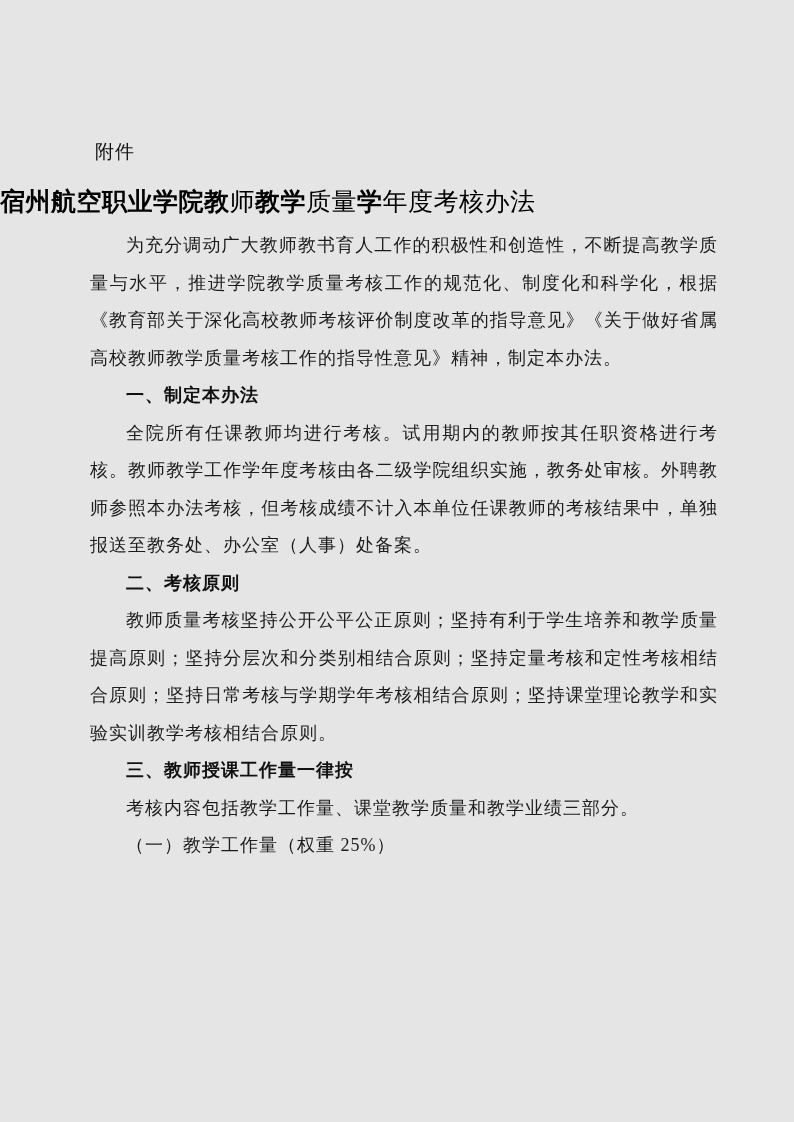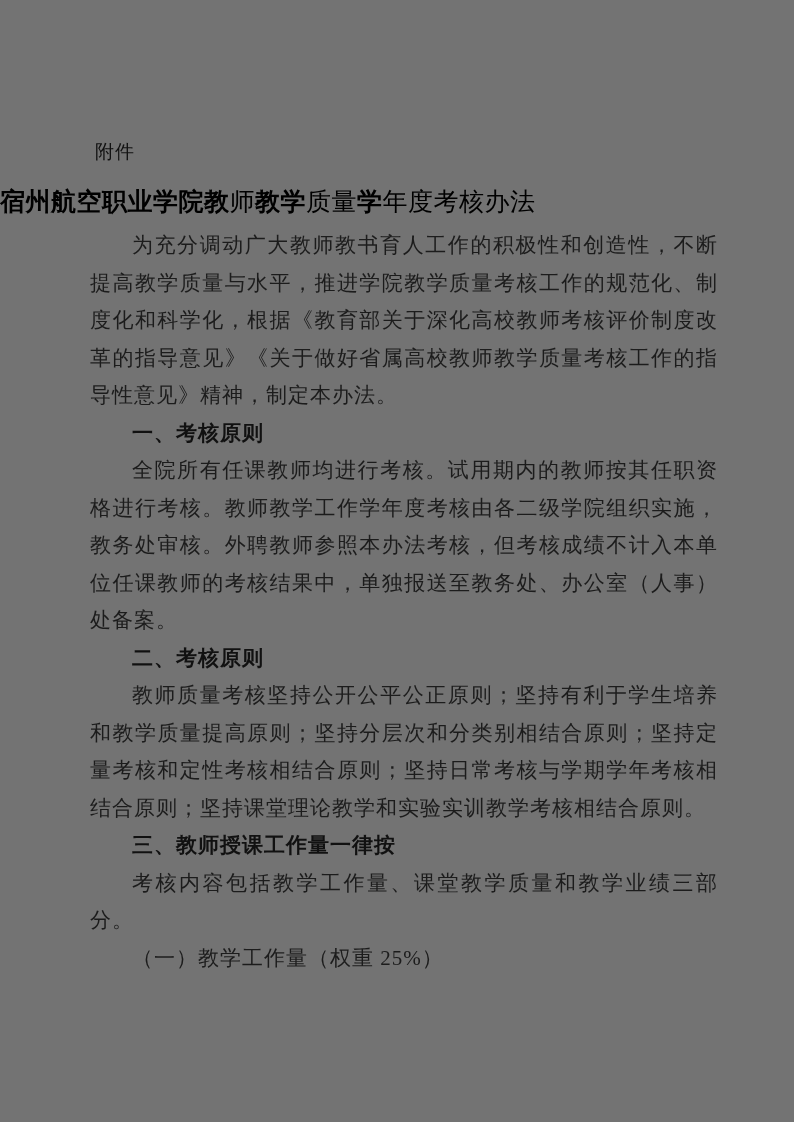--- a/index.html
+++ b/index.html
@@ -4,21 +4,21 @@
 <style>
   html, body {
     margin: 0;
     padding: 0;
     background: #ffffff;
   }
   .page {
     position: relative;
     width: 794px;
     height: 1122px;
-    background: #737373;
+    background: #e5e5e5;
     overflow: hidden;
     font-family: "Liberation Serif", "DejaVu Serif", serif;
     color: #1c1c1c;
   }
   .attachment-label {
     position: absolute;
     left: 95px;
     top: 139px;
     font-size: 19px;
     line-height: 26px;
@@ -37,21 +37,21 @@
     letter-spacing: 0.5px;
     white-space: nowrap;
   }
   .doc-title .seg-bold   { font-weight: bold; }
   .doc-title .seg-normal { font-weight: normal; }
   .doc-content {
     position: absolute;
     left: 90px;
     top: 227px;
     width: 628px;
-    font-size: 21px;
+    font-size: 18px;
     line-height: 37.5px;
     text-align: justify;
     text-justify: inter-character;
     letter-spacing: 1px;
     color: #1c1c1c;
   }
   .doc-content p {
     margin: 0;
     padding: 0;
     text-indent: 2em;
@@ -67,21 +67,21 @@
 <div class="page">
 
   <div class="attachment-label">附件</div>
 
   <div class="doc-title">
     <span class="seg-bold">宿州航空职业学院教</span><span class="seg-normal">师</span><span class="seg-bold">教学</span><span class="seg-normal">质量</span><span class="seg-bold">学</span><span class="seg-normal">年度考核办法</span>
   </div>
 
   <div class="doc-content">
     <p class="body">为充分调动广大教师教书育人工作的积极性和创造性，不断提高教学质量与水平，推进学院教学质量考核工作的规范化、制度化和科学化，根据《教育部关于深化高校教师考核评价制度改革的指导意见》《关于做好省属高校教师教学质量考核工作的指导性意见》精神，制定本办法。</p>
-    <p class="heading">一、考核原则</p>
+    <p class="heading">一、制定本办法</p>
     <p class="body">全院所有任课教师均进行考核。试用期内的教师按其任职资格进行考核。教师教学工作学年度考核由各二级学院组织实施，教务处审核。外聘教师参照本办法考核，但考核成绩不计入本单位任课教师的考核结果中，单独报送至教务处、办公室（人事）处备案。</p>
     <p class="heading">二、考核原则</p>
     <p class="body">教师质量考核坚持公开公平公正原则；坚持有利于学生培养和教学质量提高原则；坚持分层次和分类别相结合原则；坚持定量考核和定性考核相结合原则；坚持日常考核与学期学年考核相结合原则；坚持课堂理论教学和实验实训教学考核相结合原则。</p>
     <p class="heading">三、教师授课工作量一律按</p>
     <p class="body">考核内容包括教学工作量、课堂教学质量和教学业绩三部分。</p>
     <p class="subheading">（一）教学工作量（权重 25%）</p>
   </div>
 
 </div>
 

